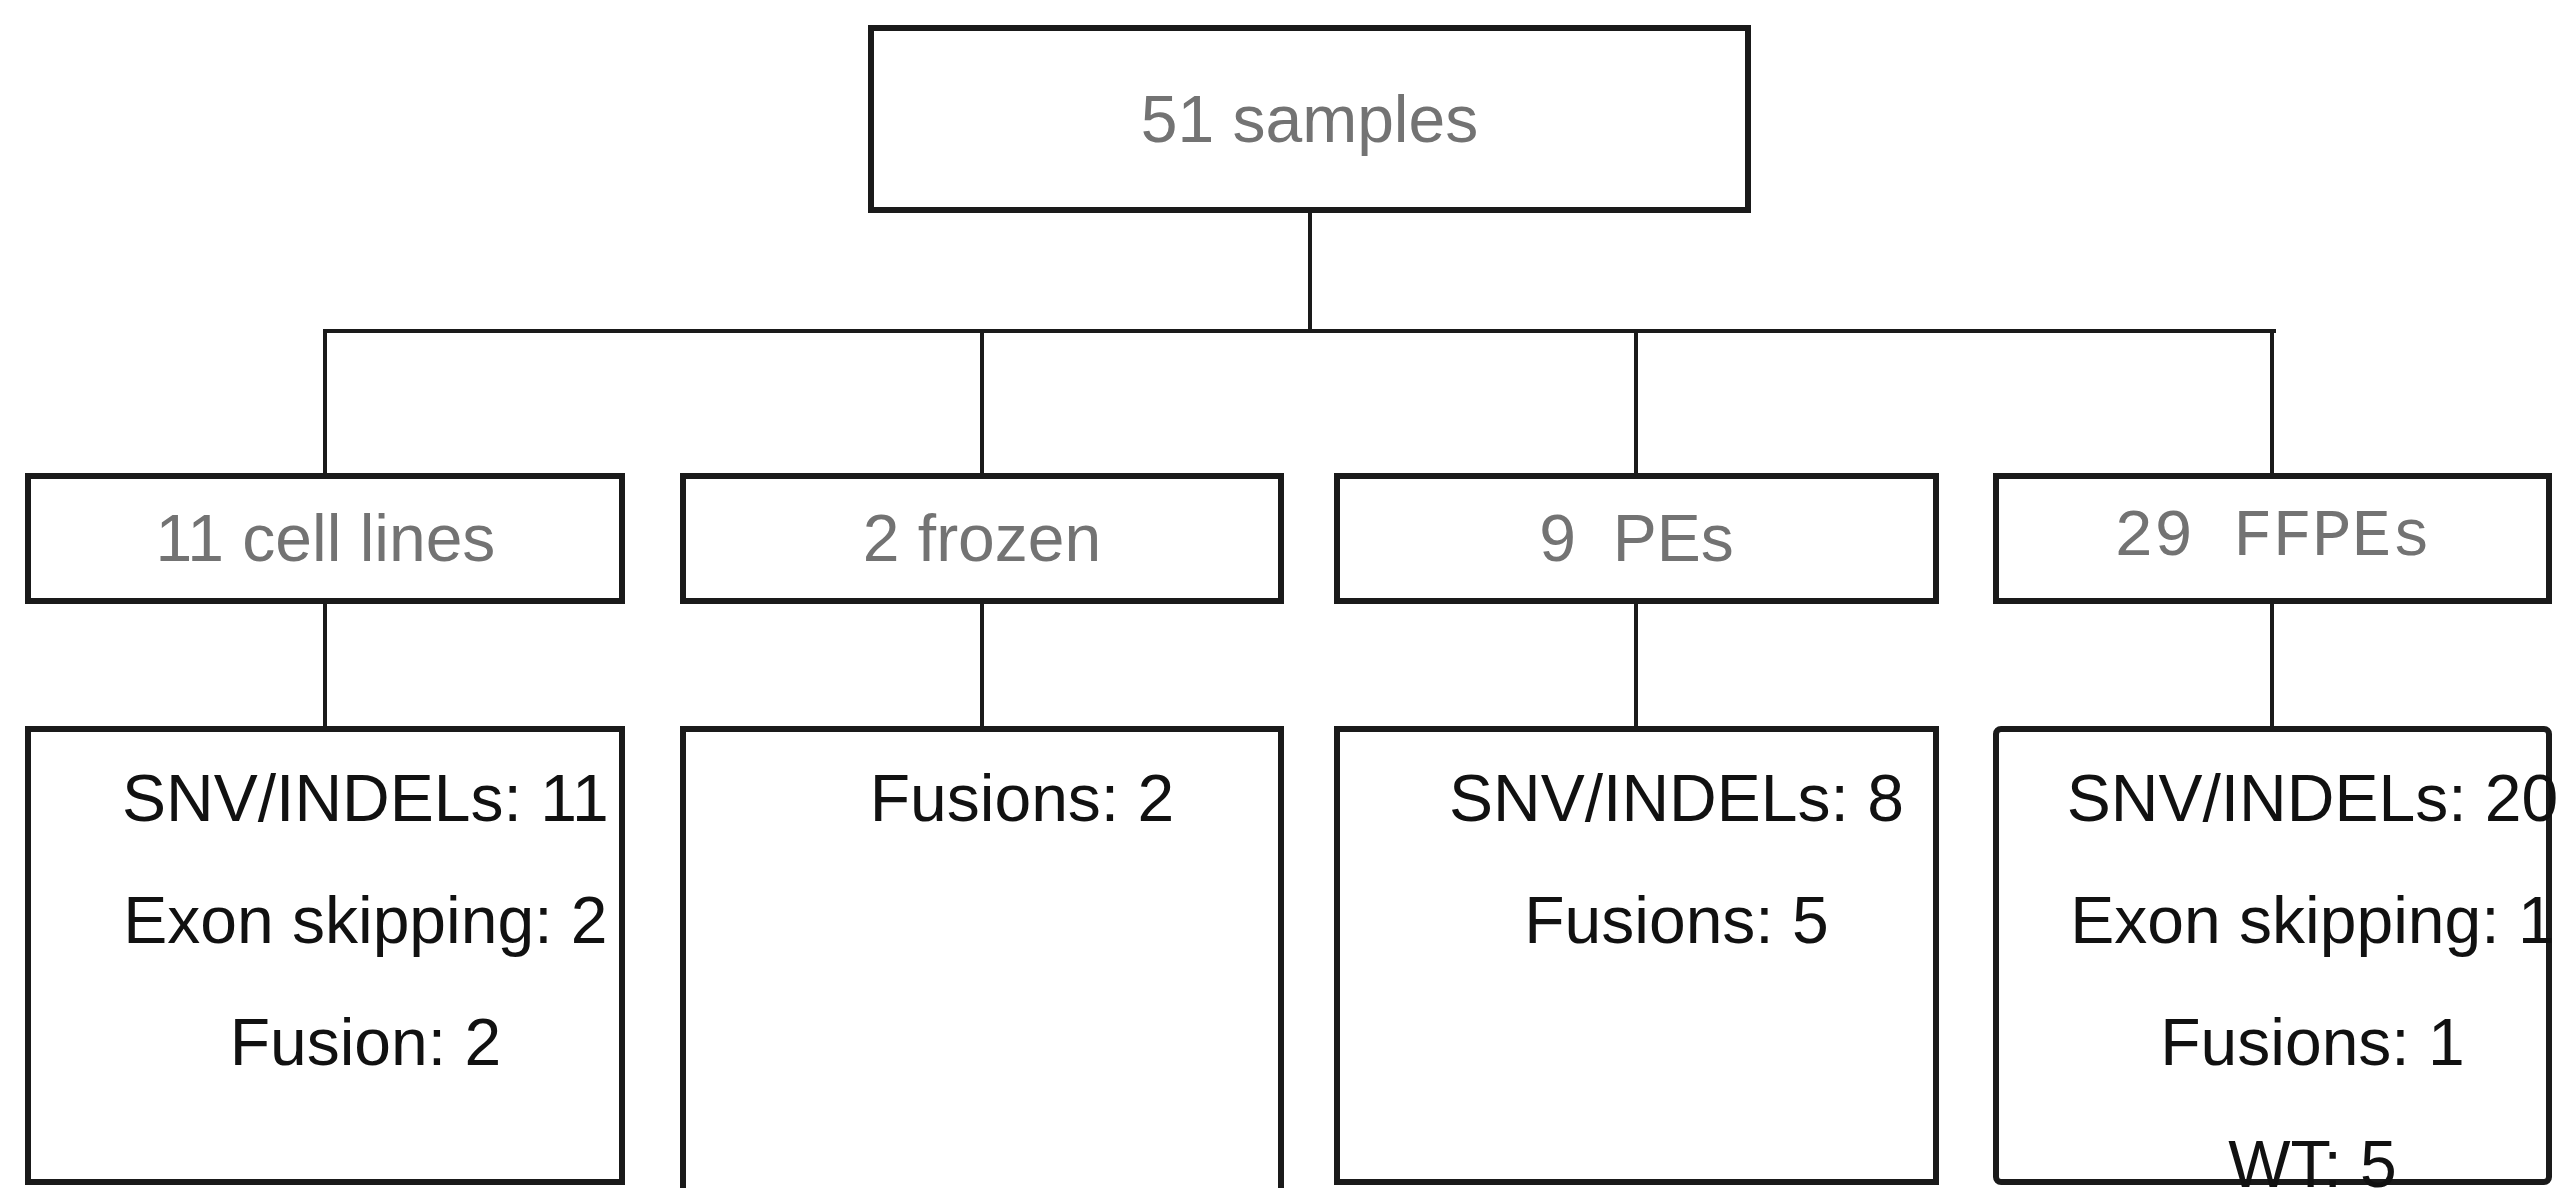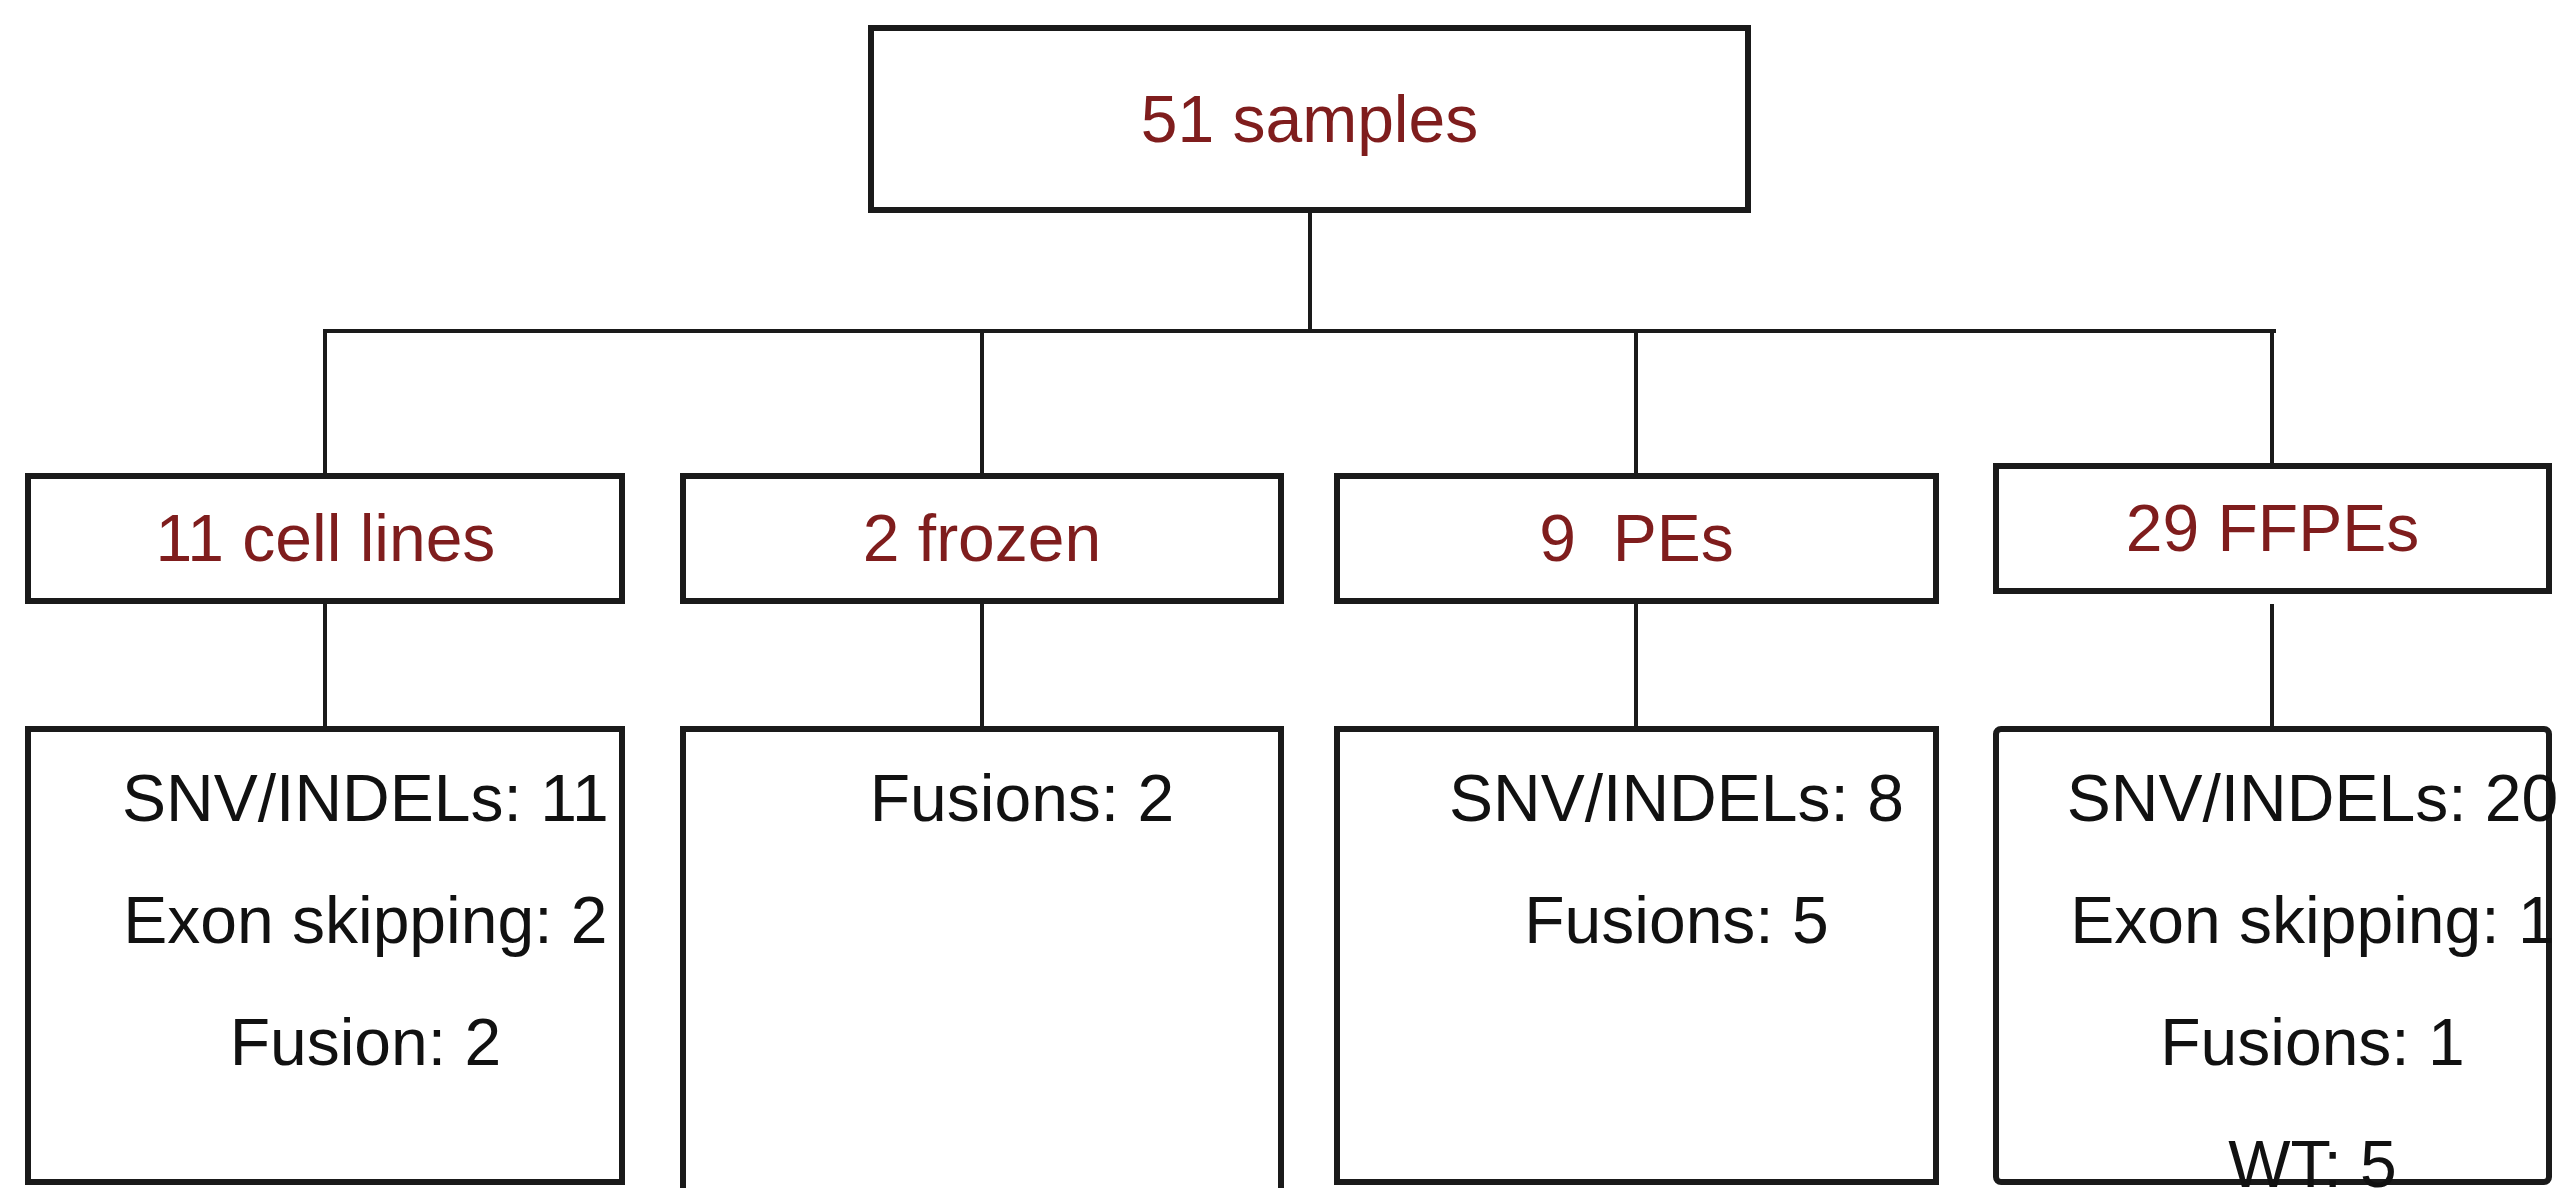--- a/index.html
+++ b/index.html
@@ -25,21 +25,21 @@
     background: #ffffff;
     display: flex;
     align-items: center;
     justify-content: center;
     text-align: center;
   }
   .box-label {
     font-size: 66px;
     line-height: 1.1;
     white-space: pre;
-    color: #7f1d1d;
+    color: #737373;
   }
   .detail-box {
     display: block;
     padding-top: 4.6px;
   }
   .detail-line {
     display: block;
     width: 100%;
     text-align: center;
     font-size: 66px;
@@ -77,21 +77,21 @@
 
   <div class="box" style="left:25.4px; top:473px; width:600px; height:131px;text-align:center;">
     <span class="box-label">11 cell lines</span>
   </div>
   <div class="box" style="left:680px; top:473px; width:604px; height:131px;">
     <span class="box-label">2 frozen</span>
   </div>
   <div class="box" style="left:1334px; top:473px; width:605px; height:131px;">
     <span class="box-label">9  PEs</span>
   </div>
-  <div class="box" style="left:1993px; top:463px; width:559px; height:131px;">
+  <div class="box" style="left:1993px; top:473px; width:559px; height:131px;font-family:Liberation Mono, monospace;">
     <span class="box-label">29 FFPEs</span>
   </div>
 
   <div class="box detail-box" style="left:25.4px; top:726px; width:600px; height:459px;">
     <span class="detail-line">SNV/INDELs: 11</span>
     <span class="detail-line">Exon skipping: 2</span>
     <span class="detail-line">Fusion: 2</span>
   </div>
 
   <div class="box detail-box" style="left:680px; top:726px; width:604px; height:562px;">

